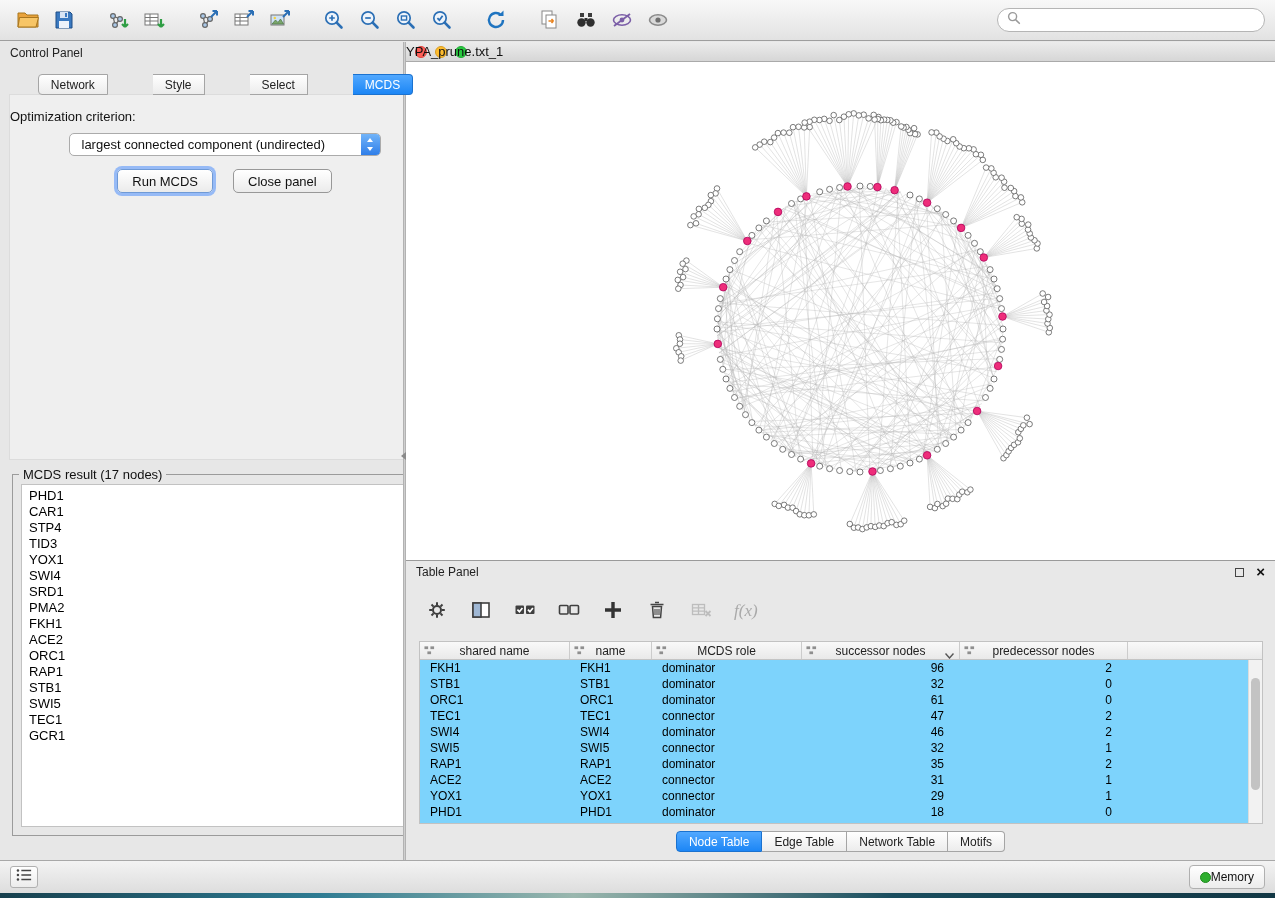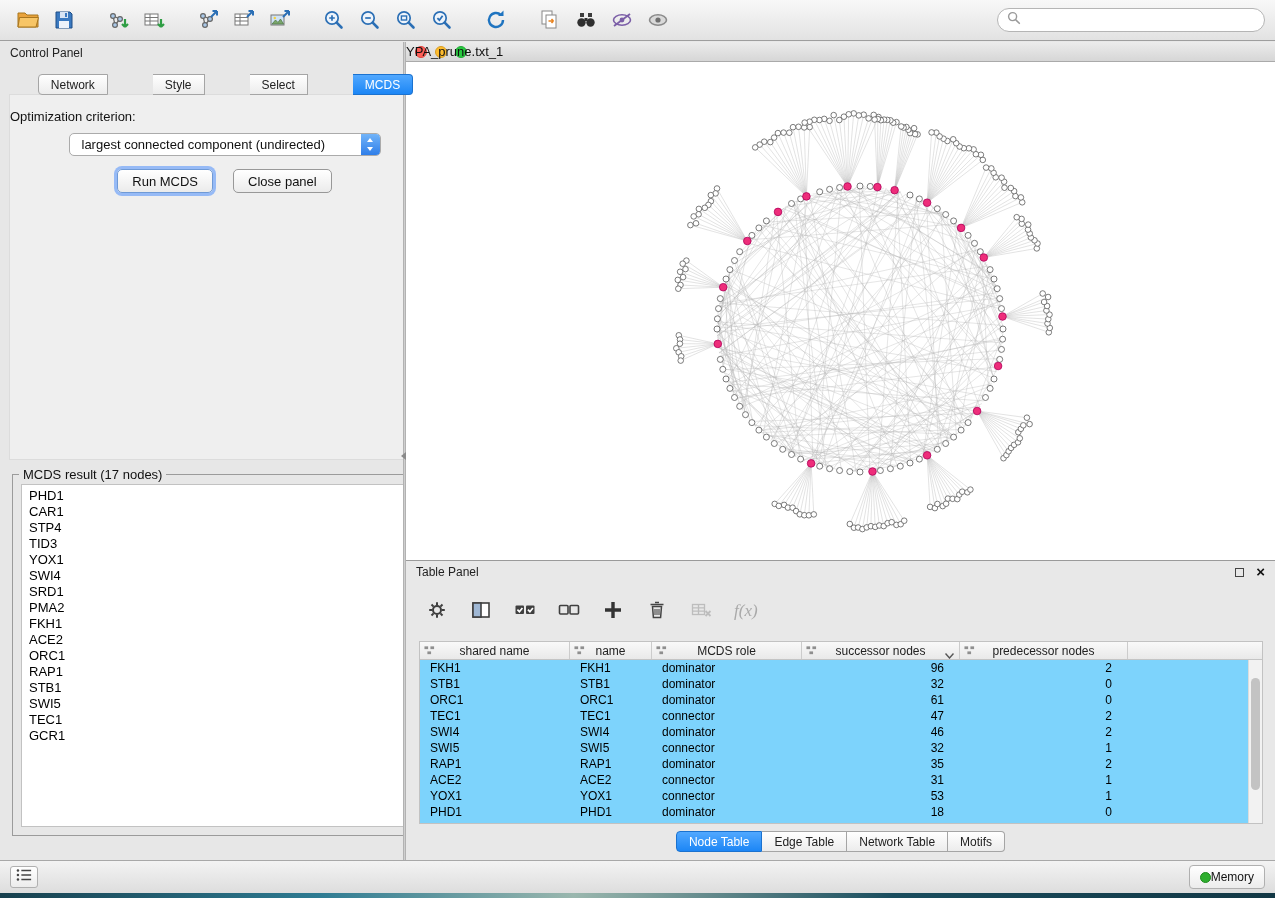--- a/index.html
+++ b/index.html
@@ -1162,21 +1162,21 @@
                 <span class="c1 cell-text">ACE2</span>
                 <span class="c2 cell-text">ACE2</span>
                 <span class="c3 cell-text">connector</span>
                 <span class="c4 cell-num">31</span>
                 <span class="c5 cell-num">1</span>
               </div>
               <div class="trow">
                 <span class="c1 cell-text">YOX1</span>
                 <span class="c2 cell-text">YOX1</span>
                 <span class="c3 cell-text">connector</span>
-                <span class="c4 cell-num">53</span>
+                <span class="c4 cell-num">29</span>
                 <span class="c5 cell-num">1</span>
               </div>
               <div class="trow">
                 <span class="c1 cell-text">PHD1</span>
                 <span class="c2 cell-text">PHD1</span>
                 <span class="c3 cell-text">dominator</span>
                 <span class="c4 cell-num">18</span>
                 <span class="c5 cell-num">0</span>
               </div>
             </div>

